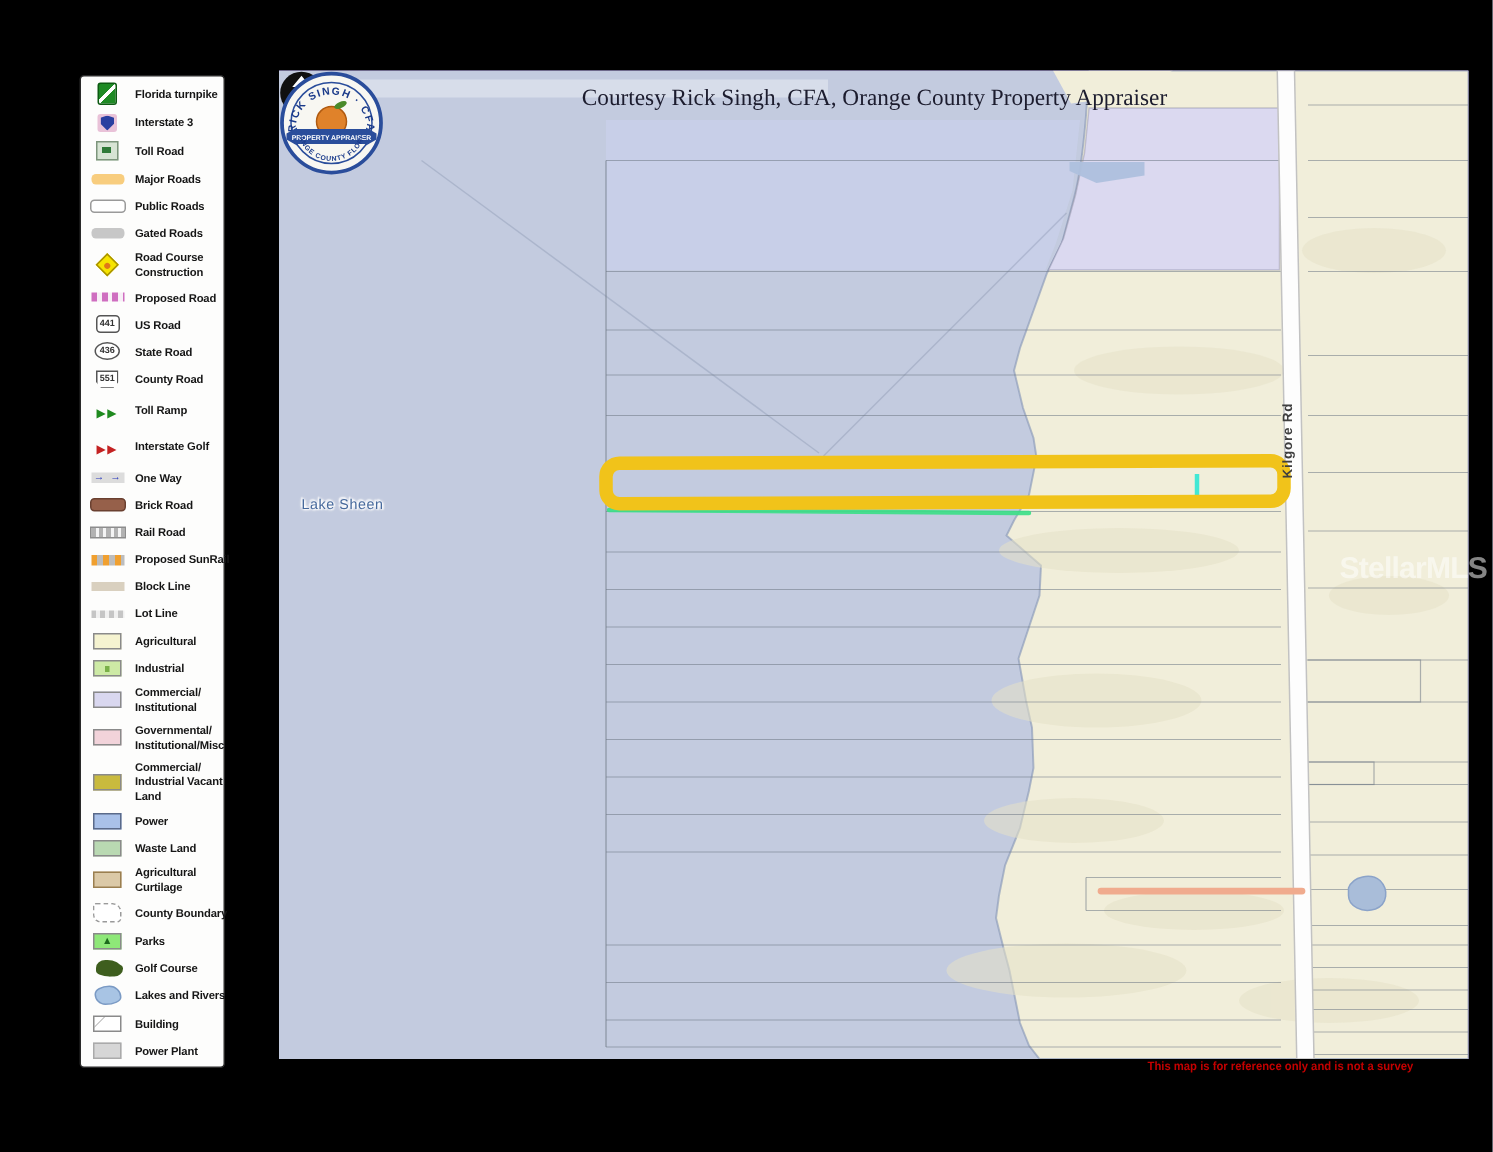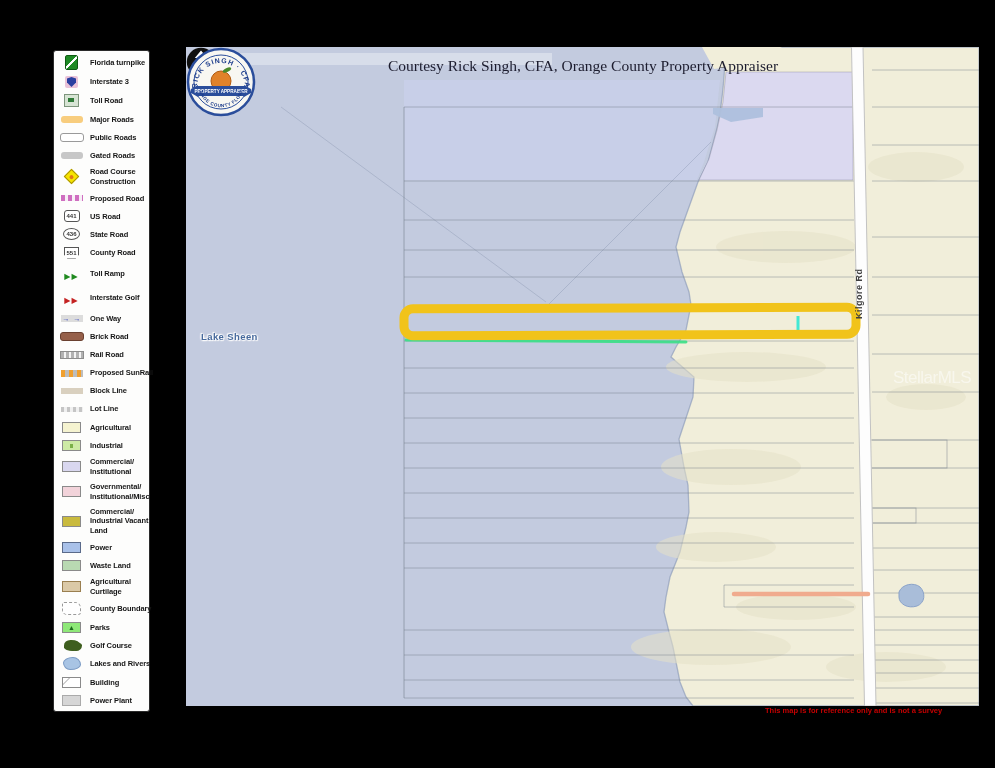--- a/index.html
+++ b/index.html
@@ -68,35 +68,35 @@
     position:absolute;left:150px;top:47px;width:793px;height:659px;
     background:#c4b5fd;border:0;overflow:hidden;margin-left:36px;
   }
   .map svg{position:absolute;left:0;top:0;}
   .courtesy{
     position:absolute;left:197px;top:10px;width:400px;text-align:center;
     font-family:"Liberation Serif",serif;font-size:15.5px;color:#1c1c2e;
     white-space:nowrap;
   }
   .lake-label{
-    position:absolute;left:15px;top:284px;font-size:9.5px;font-weight:700;
+    position:absolute;left:15px;top:284px;font-size:9.5px;font-weight:400;
     color:#46699c;letter-spacing:.4px;
     text-shadow:0 0 2px #fff,0 0 2px #fff,0 0 3px #fff,1px 1px 1px #fff,-1px -1px 1px #fff;
   }
   .road-label{
     position:absolute;left:666px;top:206px;height:82px;width:13px;
     writing-mode:vertical-rl;transform:rotate(180deg);
     font-size:9px;font-weight:700;color:#3f3f3f;letter-spacing:.5px;
     display:flex;align-items:center;justify-content:center;white-space:nowrap;
   }
   .compass{position:absolute;left:6px;top:5px;width:30px;height:30px;}
   .seal{position:absolute;left:711px;top:5px;width:70px;height:70px;}
   
   .watermark{
-    position:absolute;left:893px;top:368px;font-size:17px;font-weight:400;
+    position:absolute;left:893px;top:368px;font-size:20px;font-weight:700;
     color:rgba(255,255,255,.52);letter-spacing:-0.5px;white-space:nowrap;text-align:right;
   }
   .disclaimer{
     position:absolute;left:765px;top:706px;width:180px;font-size:8px;
     font-weight:700;color:#c40000;white-space:nowrap;
     transform:scaleX(.94);transform-origin:left center;
   }
 </style>
 </head>
 <body>

